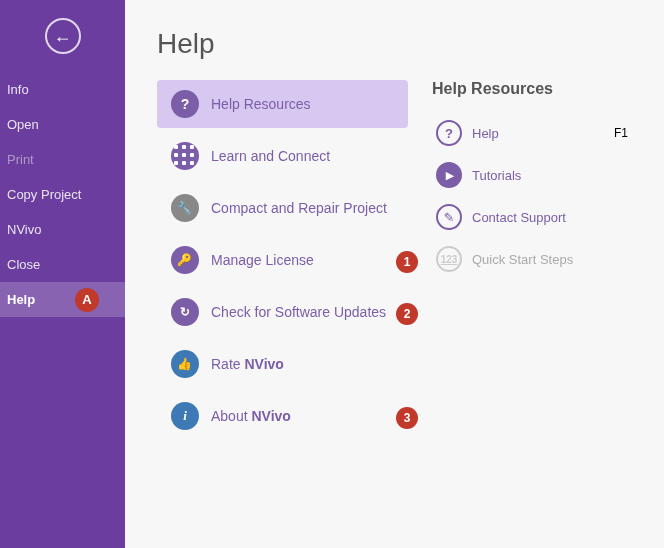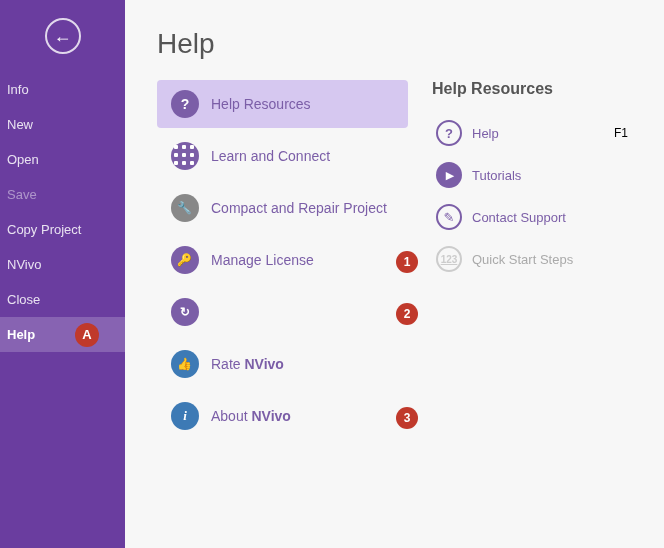--- a/index.html
+++ b/index.html
@@ -222,27 +222,24 @@
 
 <div class="sidebar">
   <div class="sidebar-back">
     <div class="back-circle">←</div>
   </div>
 
   <div class="sidebar-item">
     <span>Info</span>
   </div>
   <div class="sidebar-item">
-    <span>New</span>
-  </div>
-  <div class="sidebar-item">
     <span>Open</span>
   </div>
   <div class="sidebar-item disabled">
-    <span>Save</span>
+    <span>Print</span>
   </div>
   <div class="sidebar-item">
     <span>Copy Project</span>
   </div>
   <div class="sidebar-item">
     <span>NVivo</span>
   </div>
   <div class="sidebar-item">
     <span>Close</span>
   </div>
@@ -291,20 +288,21 @@
         <div class="help-item" style="flex:1;">
           <div class="help-icon icon-key">🔑</div>
           <span>Manage License</span>
         </div>
         <div class="item-number">1</div>
       </div>
 
       <div class="item-wrapper">
         <div class="help-item" style="flex:1;">
           <div class="help-icon icon-refresh">↻</div>
+          <span>Check for Software Updates</span>
         </div>
         <div class="item-number">2</div>
       </div>
 
       <div class="item-wrapper">
         <div class="help-item" style="flex:1;">
           <div class="help-icon icon-thumb">👍</div>
           <span>Rate <strong>NVivo</strong></span>
         </div>
       </div>

